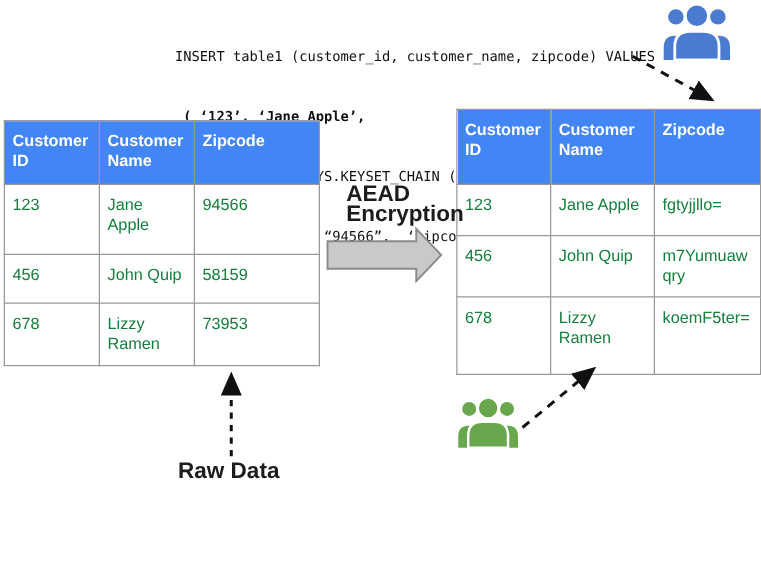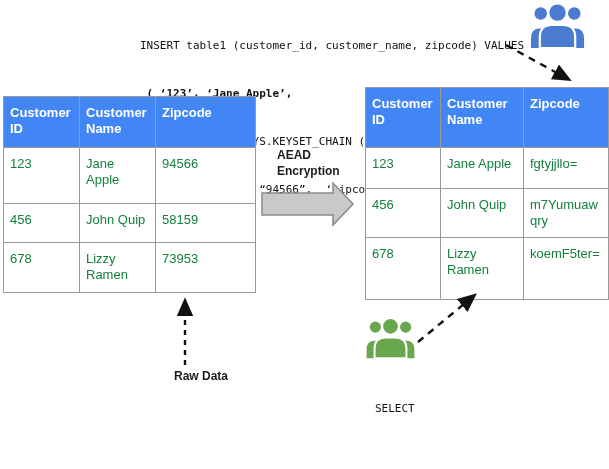--- a/index.html
+++ b/index.html
@@ -10,23 +10,23 @@
   
   .code{
     position:absolute;
     font-family:"DejaVu Sans Mono","Liberation Mono",monospace;
     font-size:11px;color:#111111;white-space:pre;
   }
   .code-insert{left:140px;top:6px;line-height:16px;}
   .code-select{left:375px;top:371px;line-height:15px;}
   .b{font-weight:bold;}
   
-  .lbl{position:absolute;font-weight:bold;font-size:12px;color:#1c1c1c;line-height:16px;}
+  .lbl{position:absolute;font-weight:bold;font-size:18px;color:#1c1c1c;line-height:16px;}
   .lbl-aead{left:277px;top:147px;}
-  .lbl-rawdata{left:138px;top:368px;width:90px;text-align:right;}
+  .lbl-rawdata{left:138px;top:368px;width:90px;text-align:center;}
   
   table.dtable{position:absolute;border-collapse:collapse;table-layout:fixed;background:#ffffff;}
   .dtable th,.dtable td{
     border:1px solid #999999;vertical-align:top;text-align:left;
     padding:8px 6px;font-size:13px;line-height:16px;overflow:hidden;
   }
   .dtable th{background:#4285f4;color:#ffffff;font-weight:bold;}
   .dtable td{color:#15803d;}
   .dtable td.wrap{word-break:break-all;}
   .tbl-raw{left:3px;top:96px;}
@@ -110,21 +110,20 @@
     </table>
 
   <div class="lbl lbl-aead">
     <div>AEAD</div>
     <div>Encryption</div>
   </div>
 
   <div class="lbl lbl-rawdata">Raw Data</div>
 
   <div class="code code-select">
-    <div>SELECT</div>
     
     
     
     
   </div>
 
   <svg class="overlay" viewBox="0 0 609 469">
     <defs>
       <marker id="ah" markerWidth="9" markerHeight="8" refX="1" refY="3.5" orient="auto" markerUnits="strokeWidth">
         <path d="M0,0 L8,3.5 L0,7 Z" fill="#111111"></path>

